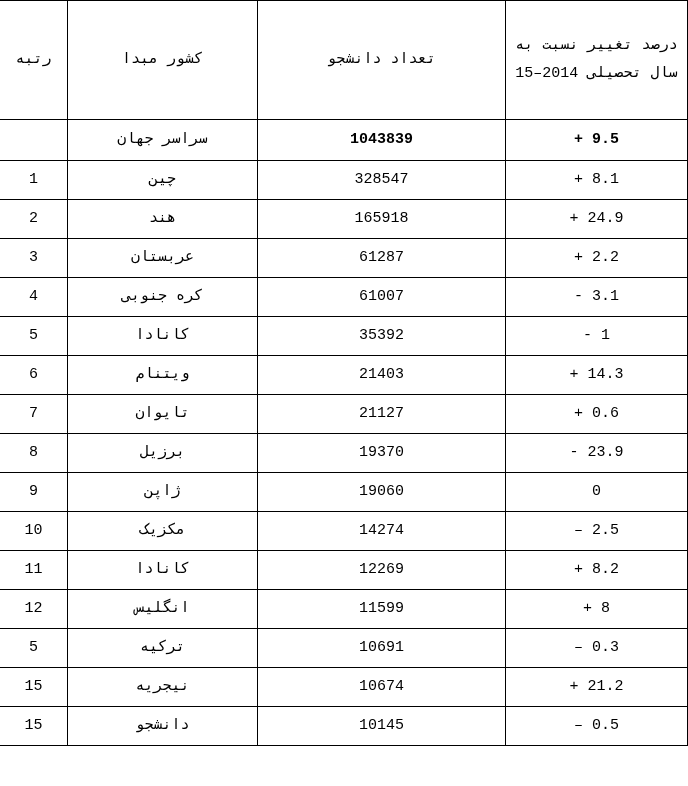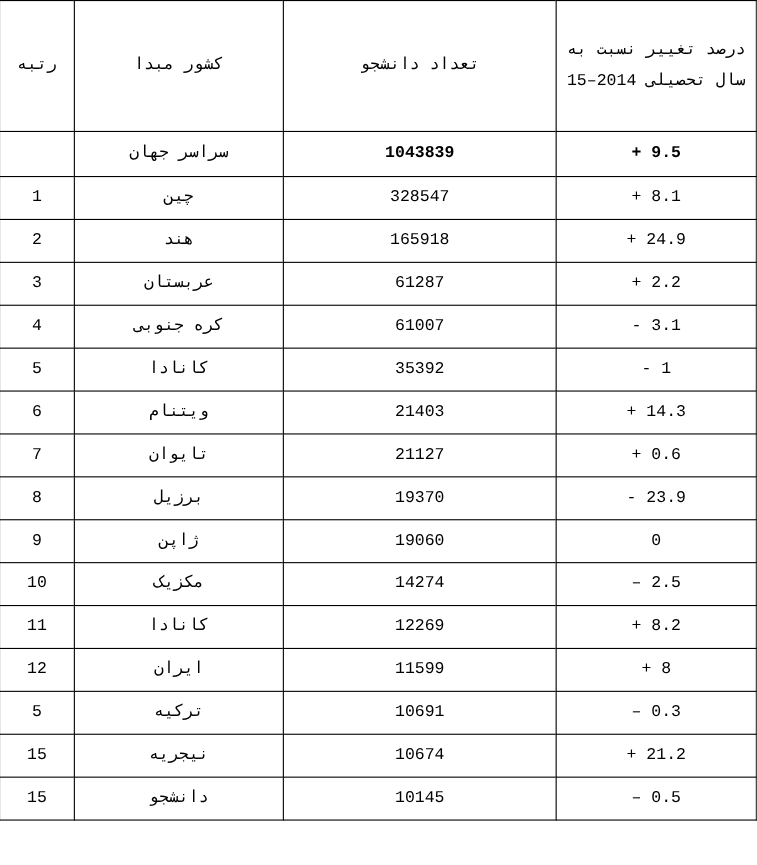--- a/index.html
+++ b/index.html
@@ -161,21 +161,21 @@
       </tr>
       <tr>
         <td class="cell-change">+ 8.2</td>
         <td class="cell-count">12269</td>
         <td class="cell-country">کانادا</td>
         <td class="cell-rank">11</td>
       </tr>
       <tr>
         <td class="cell-change">+ 8</td>
         <td class="cell-count">11599</td>
-        <td class="cell-country">ایران</td>
+        <td class="cell-country">انگلیس</td>
         <td class="cell-rank">12</td>
       </tr>
       <tr>
         <td class="cell-change">– 0.3</td>
         <td class="cell-count">10691</td>
         <td class="cell-country">ترکیه</td>
         <td class="cell-rank">5</td>
       </tr>
       <tr>
         <td class="cell-change">+ 21.2</td>

